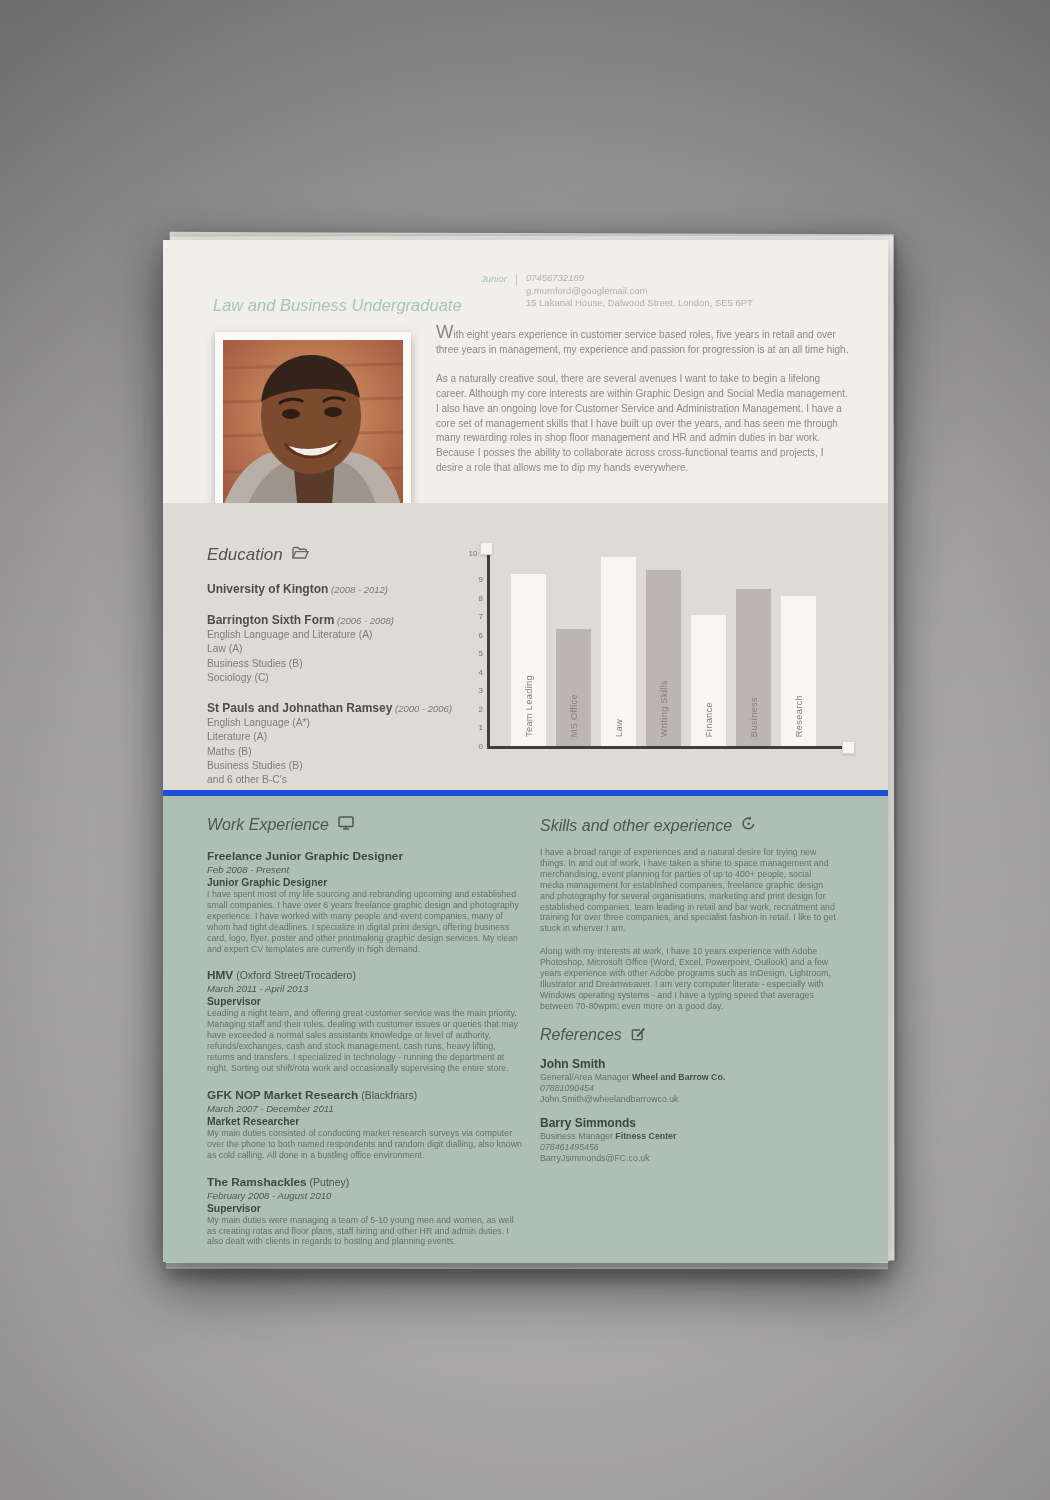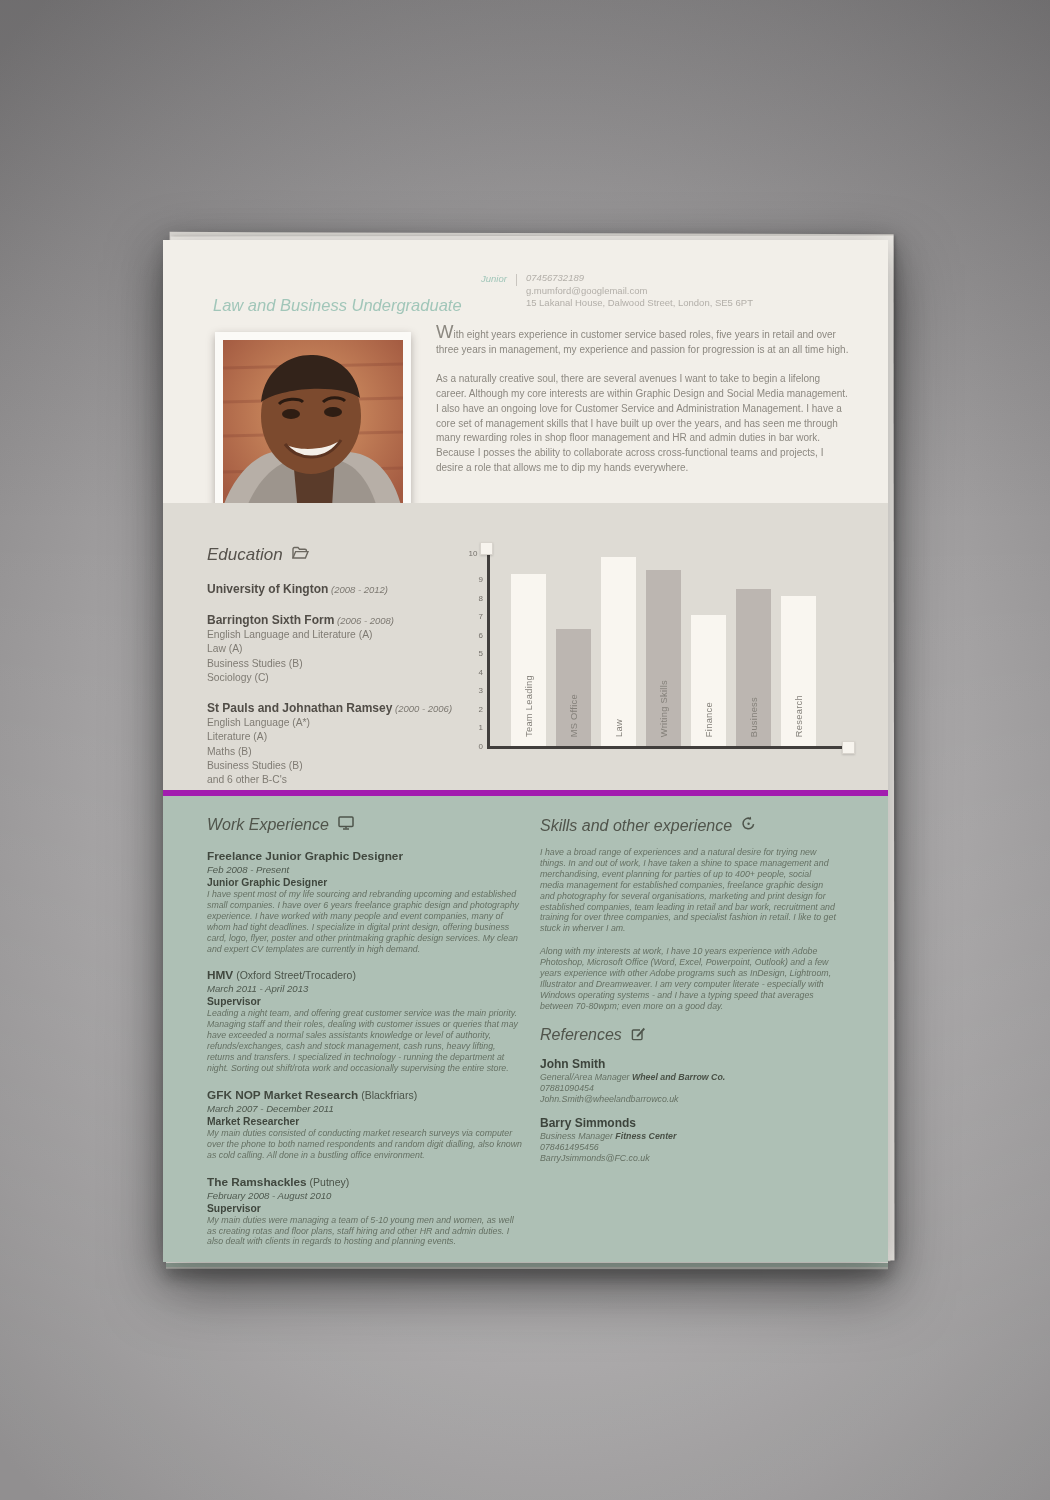--- a/index.html
+++ b/index.html
@@ -54,31 +54,31 @@
          border-left:3px solid #413e3c;border-bottom:3px solid #413e3c;}
   .tick-label{position:absolute;width:20px;text-align:right;left:-27px;font-size:8px;color:#75716b;}
   .bar{position:absolute;bottom:0;}
   .bar-label{position:absolute;left:50%;bottom:9px;transform:translateX(-50%) rotate(180deg);
      writing-mode:vertical-rl;font-size:9.3px;color:#84807a;white-space:nowrap;letter-spacing:.3px;}
   .handle{position:absolute;width:11px;height:11px;background:#f7f4ee;border:1px solid #d8d4cd;box-shadow:0 1px 2px rgba(0,0,0,.15);}
   .handle-top{left:-10px;top:-9px;}
   .handle-bottom{right:-7px;bottom:-8px;}
   
   .sec-bottom{position:absolute;left:0;top:550px;width:725px;height:472px;background:#aec0b5;
-     border-top:6px solid #a21caf;box-sizing:border-box;}
+     border-top:6px solid #1d4ed8;box-sizing:border-box;}
   .green-heading{font-size:16px;color:#50544b;}
   .col-left{position:absolute;left:44px;top:20px;width:318px;}
   .col-right{position:absolute;left:377px;top:20px;width:296px;}
   .col-body{margin-top:12px;}
   .job{margin-bottom:11px;}
   .job-company{font-size:11.8px;font-weight:bold;color:#41483f;}
   .job-location{font-size:10.5px;font-weight:normal;color:#4b5349;}
   .job-dates{font-size:9.6px;font-style:italic;color:#4e584e;line-height:12px;}
   .job-role{font-size:10.3px;font-weight:bold;color:#3f463d;line-height:13px;}
-  .job-body,.skills-para,.ref-line{font-size:8.8px;line-height:10.9px;color:#657063;font-style:italic;}
+  .job-body,.skills-para,.ref-line{font-size:8.8px;line-height:10.9px;color:#657063;}
   .skills-para{margin:0 0 12px 0;}
   .refs-heading{margin-top:14px;align-items:center;}
   .ref-person{margin-bottom:12px;}
   .ref-name{font-size:12px;font-weight:bold;color:#3d443c;line-height:15px;}
   .ref-company{font-weight:bold;color:#495046;}
   .ref-phone{font-style:italic;}
   .icon{flex:0 0 auto;display:inline-block;}
 </style>
 </head>
 <body>

